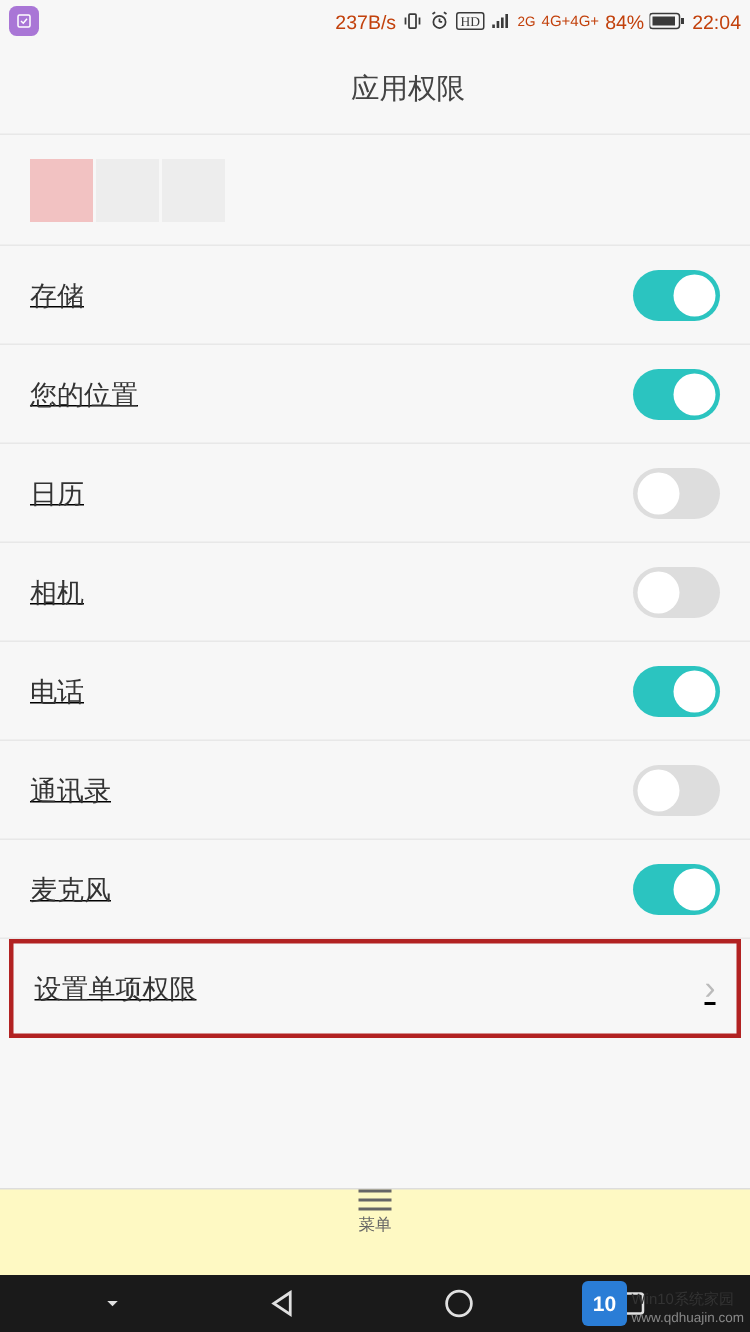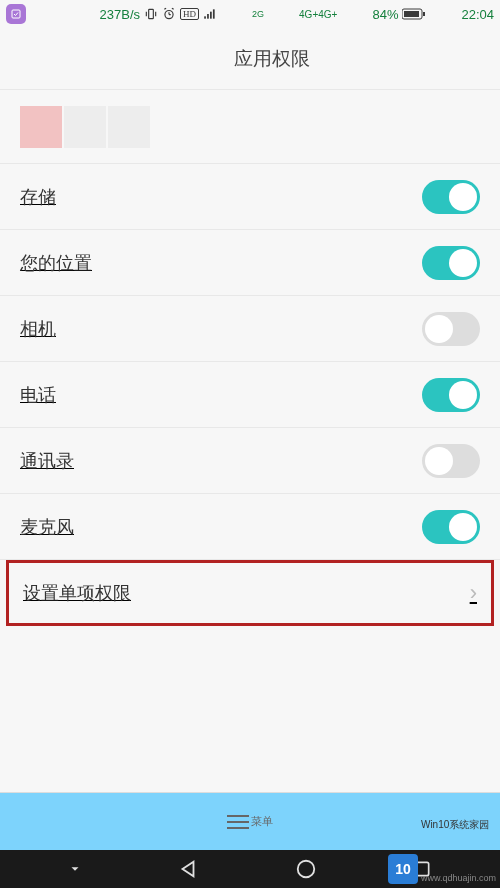--- a/index.html
+++ b/index.html
@@ -25,21 +25,21 @@
     }
     .status-left { display: flex; align-items: center; gap: 4px; }
     .status-right { display: flex; align-items: center; gap: 4px; }
     .app-icon {
       width: 20px; height: 20px;
       background: #a976d6;
       border-radius: 5px;
       display: flex; align-items: center; justify-content: center;
     }
     .app-icon svg { width: 12px; height: 12px; }
-    .status-text { font-size: 13px; color: #15803d; margin-left: 31px; }
+    .status-text { font-size: 13px; color: #c2410c; }
     .status-icon { display: inline-flex; font-family: Liberation Serif, serif; }
     
     
     .header {
       height: 62px;
       display: flex;
       align-items: center;
       justify-content: center;
       background: #f7f7f7;
       border-bottom: 1px solid #e8e8e8;
@@ -101,26 +101,25 @@
       padding: 0 14px;
     }
     .chevron { color: #bbb; font-size: 22px; }
     
     
     .bottom-menu {
       position: absolute;
       bottom: 38px;
       left: 0; right: 0;
       height: 58px;
-      background: #7dd3fc;
+      background: #fef9c3;
       border-top: 1px solid #ddd;
       display: flex;
-      flex-direction: row;
-      align-items: center;
-      justify-content: center;
+      flex-direction: column;
+      align-items: center;
       gap: 2px;
     }
     .hamburger { display: flex; flex-direction: column; gap: 4px; }
     .hamburger span { width: 22px; height: 2px; background: #666; }
     .menu-label { font-size: 11px; color: #666; }
     
     
     .nav-bar {
       position: absolute;
       bottom: 0; left: 0; right: 0;
@@ -143,21 +142,21 @@
       gap: 3px;
       z-index: 10;
     }
     .wm-logo {
       width: 30px; height: 30px;
       background: #2a7dd6;
       border-radius: 4px;
       display: flex; align-items: center; justify-content: center;
       color: #fff; font-weight: bold; font-size: 14px;
     }
-    .wm-text { display: flex; flex-direction: column; font-size: 10px; line-height: 1.2; gap: 42px; }
+    .wm-text { display: flex; flex-direction: column; font-size: 10px; line-height: 1.2; }
     .wm-text-top { color: #333; }
     .wm-text-bottom { color: #888; font-size: 9px; }
   </style>
 </head>
 <body>
 
 <div class="status-bar">
   <div class="status-left">
     <div class="app-icon">
       <svg viewBox="0 0 24 24" fill="#fff">
@@ -226,20 +225,26 @@
         <div class="toggle-knob"></div>
       </div>
   </div>
   <div class="row">
     <span class="row-label">您的位置</span>
     <div class="toggle toggle-on">
         <div class="toggle-knob"></div>
       </div>
   </div>
   <div class="row">
+    <span class="row-label">日历</span>
+    <div class="toggle toggle-off">
+        <div class="toggle-knob"></div>
+      </div>
+  </div>
+  <div class="row">
     <span class="row-label">相机</span>
     <div class="toggle toggle-off">
         <div class="toggle-knob"></div>
       </div>
   </div>
   <div class="row">
     <span class="row-label">电话</span>
     <div class="toggle toggle-on">
         <div class="toggle-knob"></div>
       </div>

